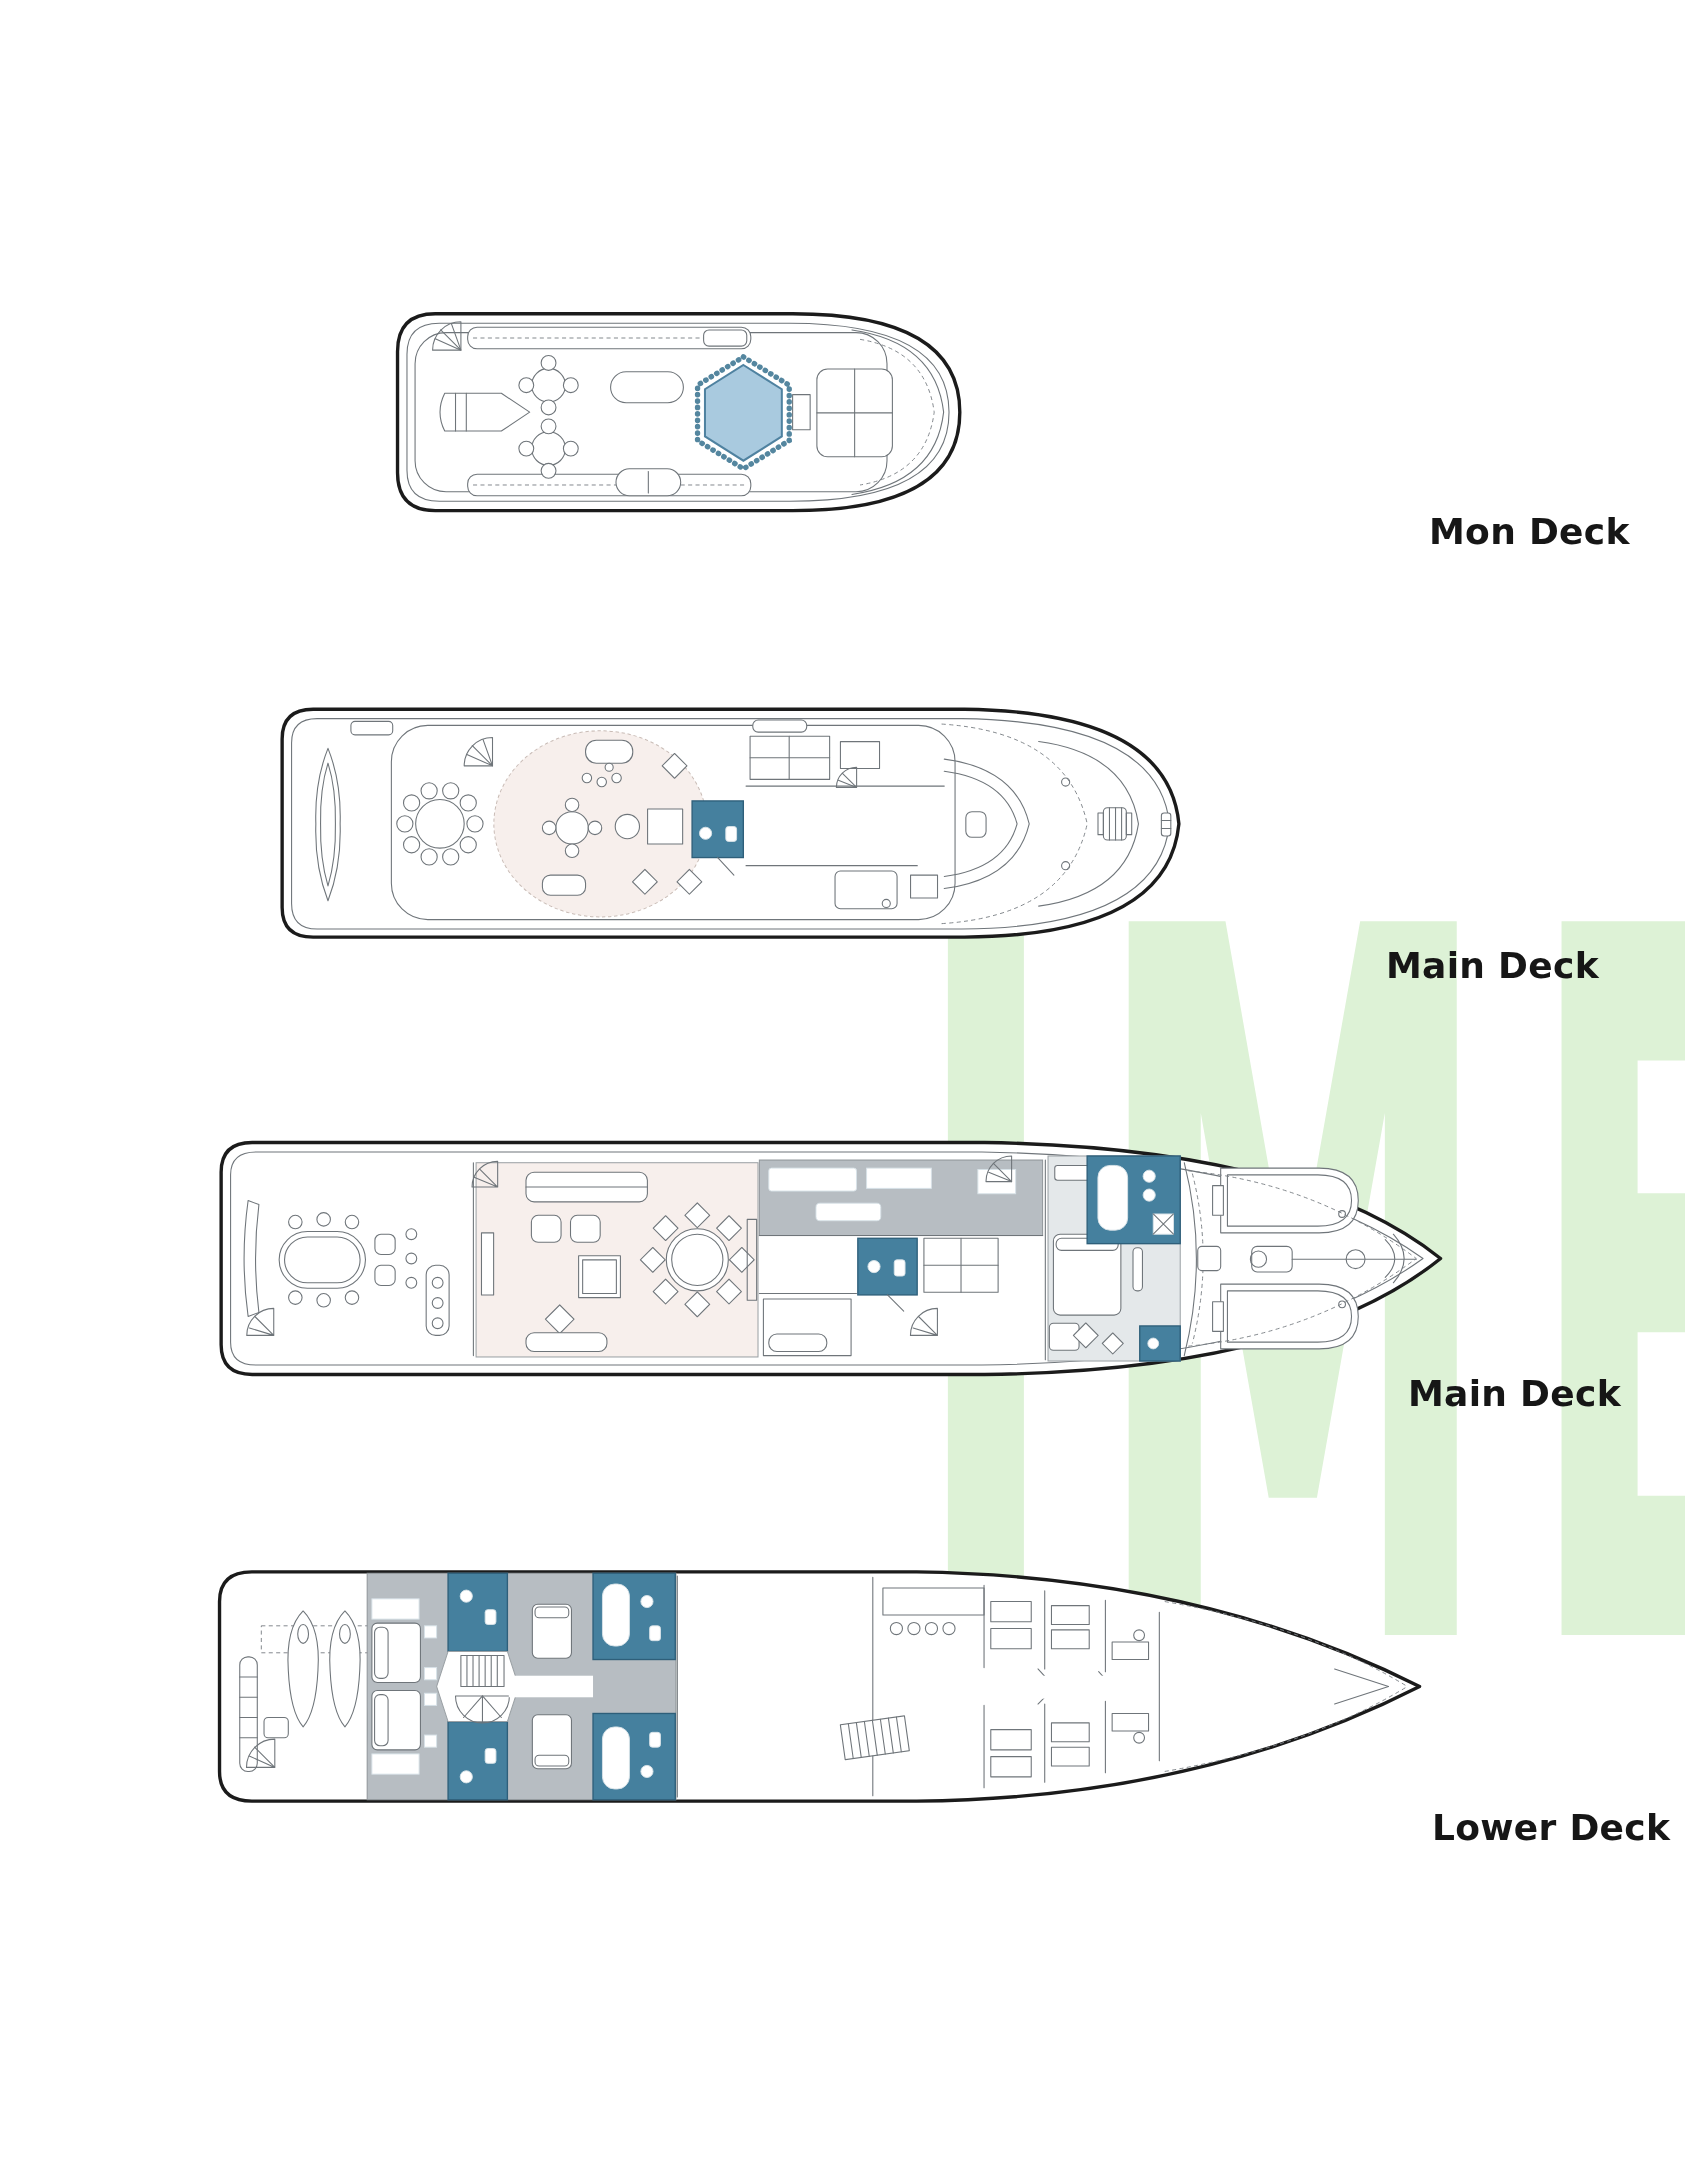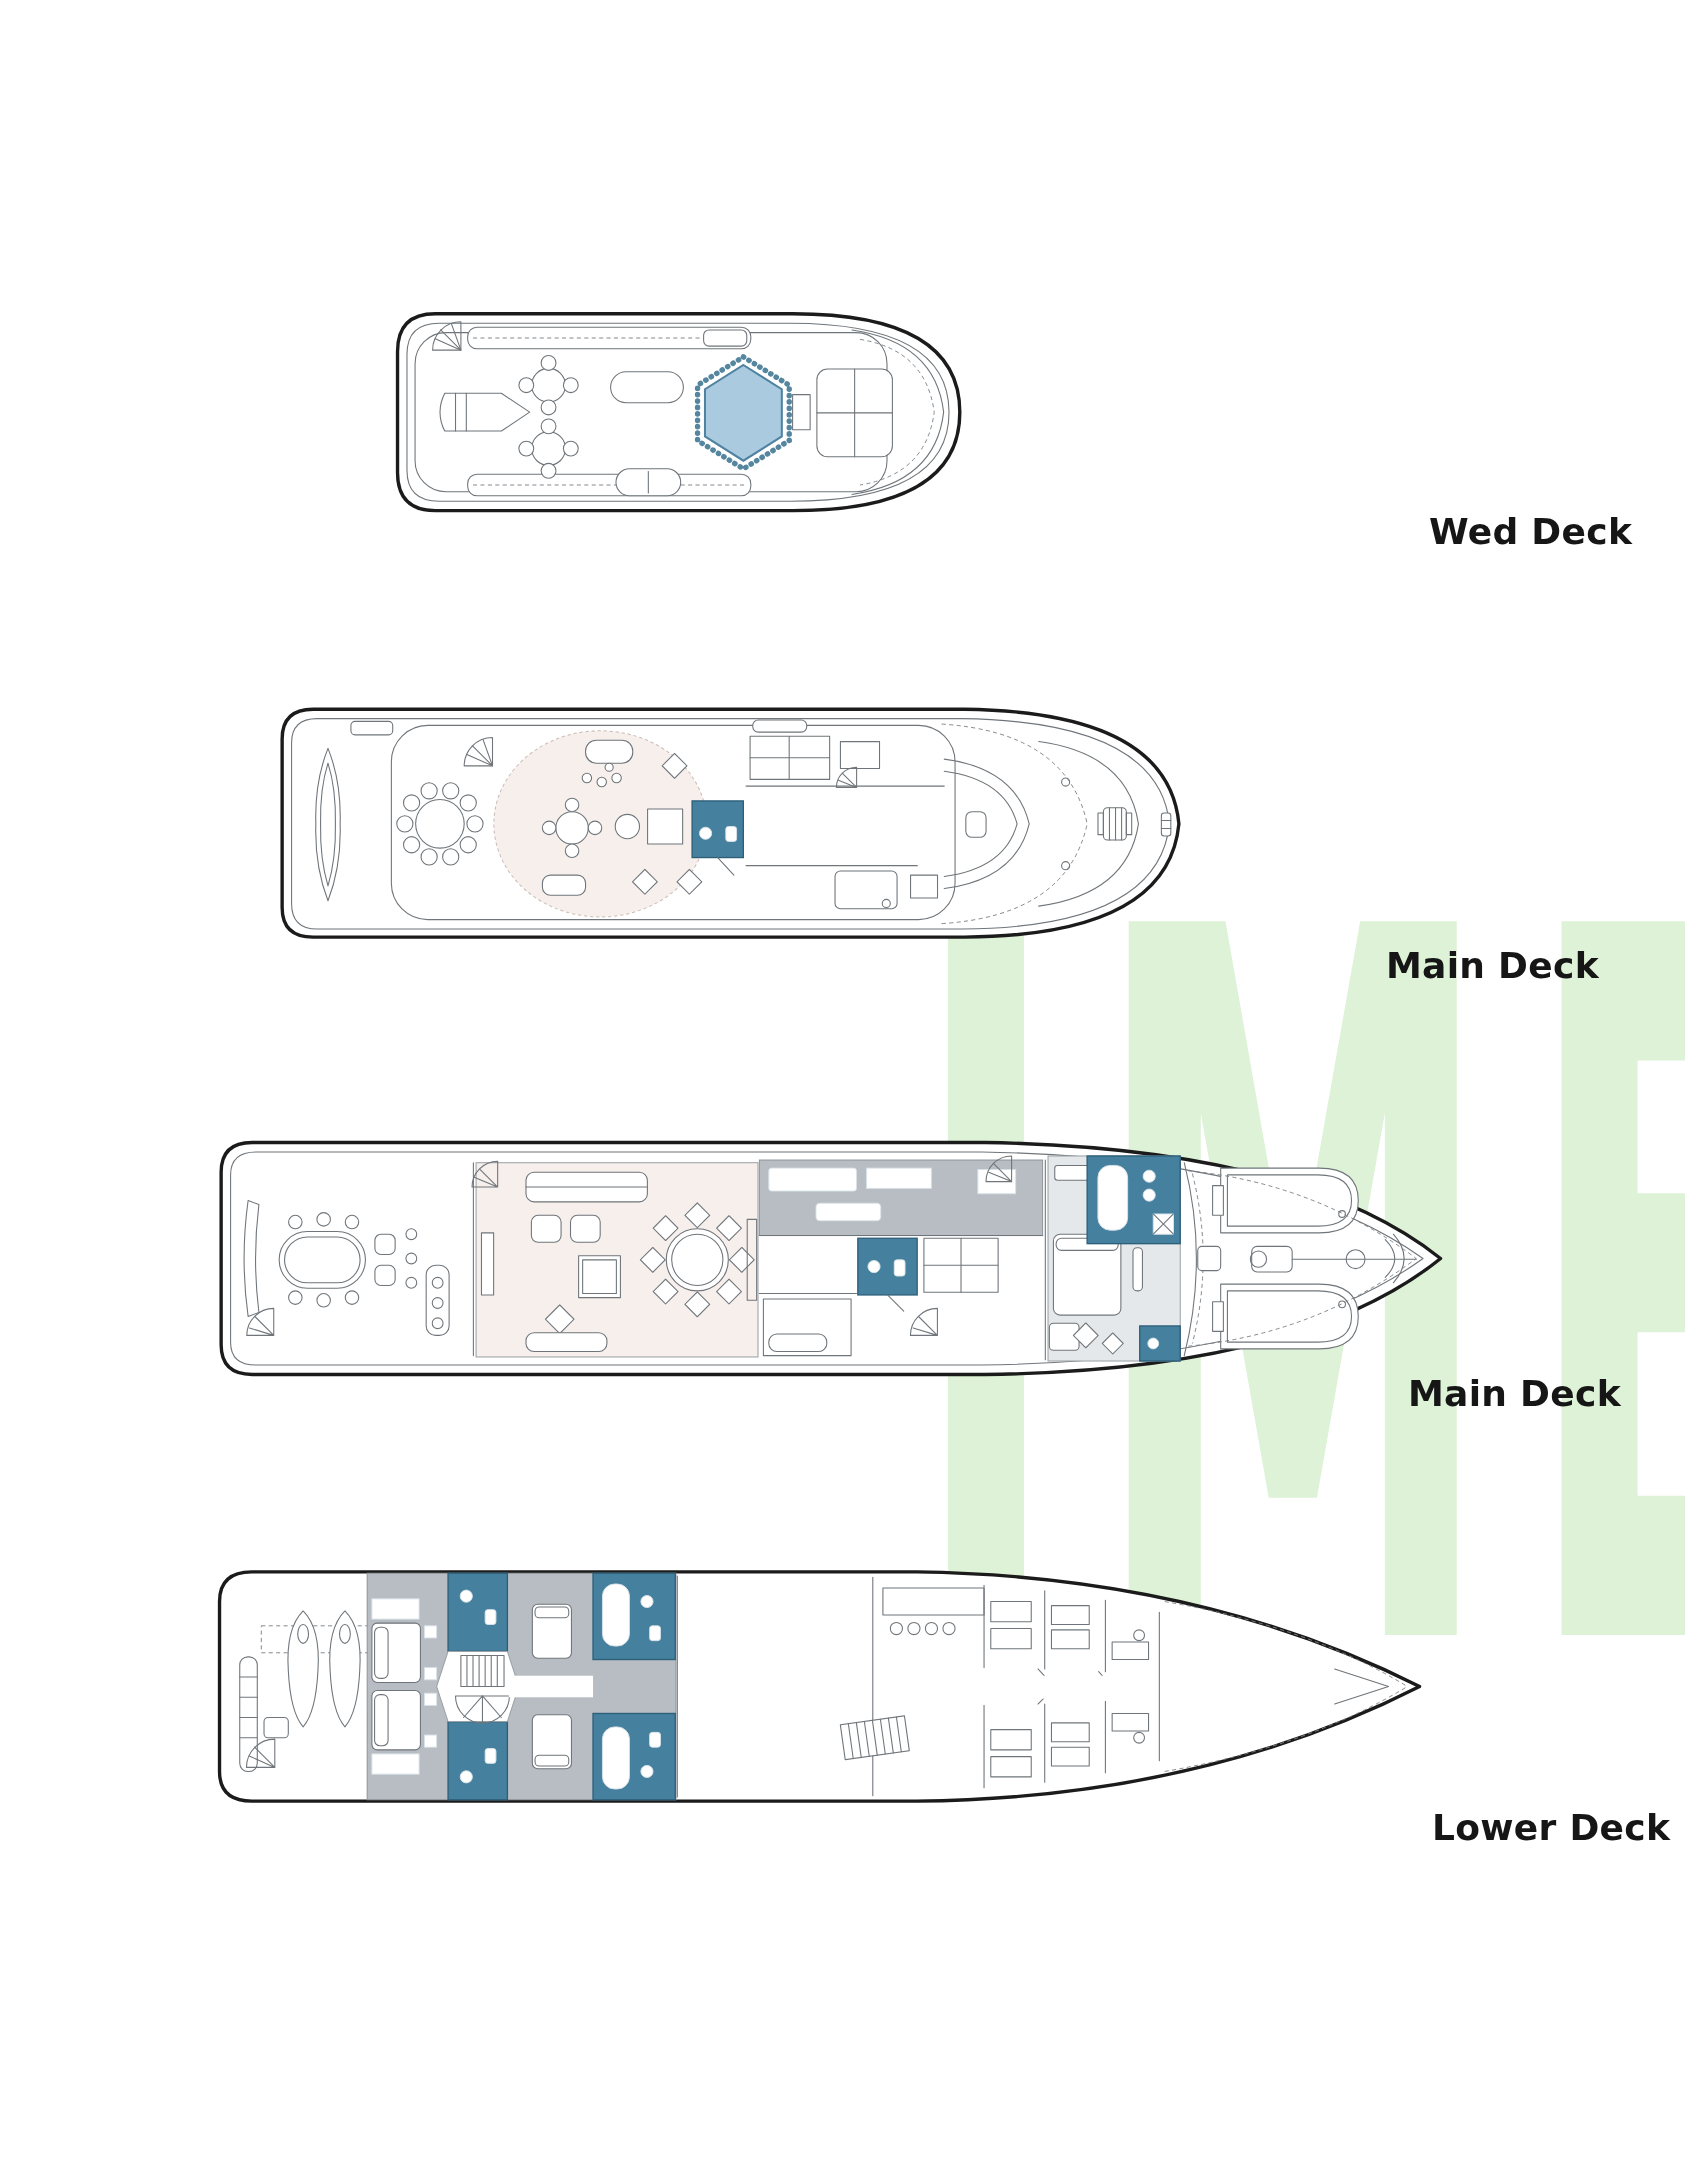--- a/index.html
+++ b/index.html
@@ -80,21 +80,21 @@
     <polygon points="527,86 584,122 584,192 527,228 470,192 470,122" stroke="#4f82a0" stroke-width="3" fill="#a9cadf"></polygon>
   </g>
   <rect class="ln" x="600" y="130" width="26" height="52"></rect>
   <g>
     <rect class="lnf" x="636" y="92" width="112" height="130" rx="16"></rect>
     <path class="ln" d="M692,92 V222 M636,157 H748"></path>
   </g>
   <path class="ln" d="M688,34 Q812,52 824,156 Q812,260 688,278"></path>
   <path class="dsh" d="M700,48 Q798,64 810,156 Q798,248 700,264"></path>
 </svg>
-<div class="deck-label" style="left:1429px;top:511px">Wed Deck</div>
+<div class="deck-label" style="left:1429px;top:511px">Mon Deck</div>
 
 <svg style="left:270px;top:701px" width="917" height="243" viewBox="0 0 1360 360">
   <path class="hull" d="M 64,12 H 1030 Q 1332,16 1348,182 Q 1332,348 1030,350 H 64 Q 18,350 18,306 V 56 Q 18,12 64,12 Z"></path>
   <path class="ln" d="M 70,26 H 1026 Q 1318,30 1334,182 Q 1318,336 1026,338 H 70 Q 32,338 32,300 V 62 Q 32,26 70,26 Z"></path>
   <g>
     <path class="lnf" d="M86,70 Q106,120 104,182 Q106,244 86,296 Q66,244 68,182 Q66,120 86,70 Z"></path>
     <path class="ln" d="M86,92 Q98,130 97,182 Q98,234 86,274 Q74,234 75,182 Q74,130 86,92 Z"></path>
   </g>
   <rect class="lnf" x="120" y="30" width="62" height="20" rx="6"></rect>
   <rect class="ln" x="180" y="36" width="836" height="288" rx="54"></rect>

